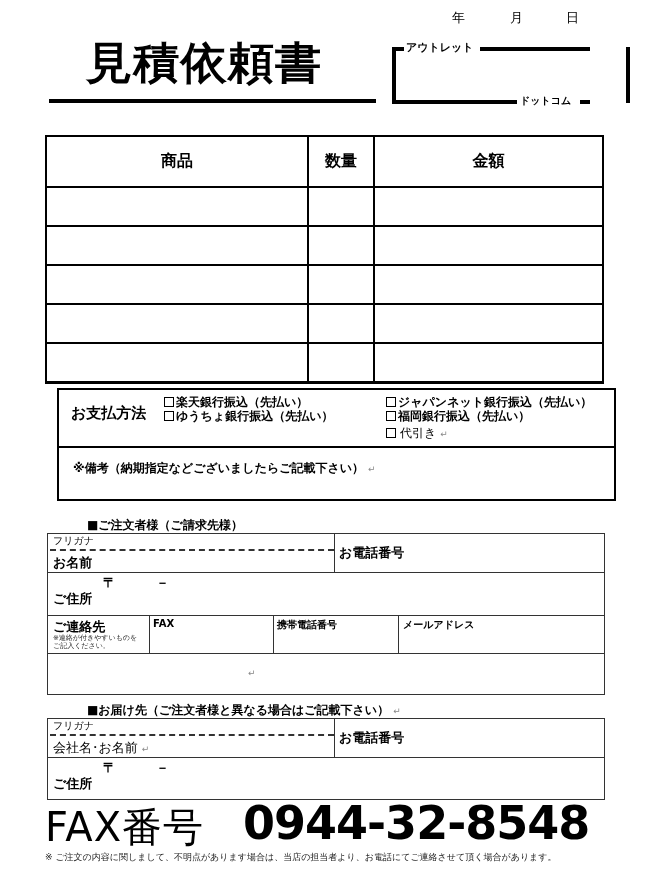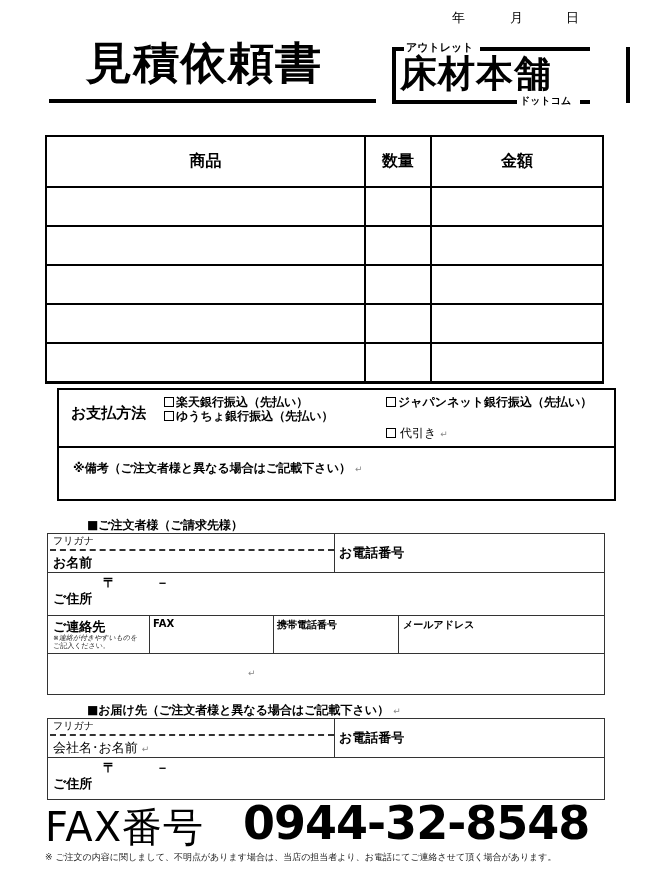--- a/index.html
+++ b/index.html
@@ -73,28 +73,27 @@
 <div class="title-underline"></div>
 
 <div class="logo">
   <div class="frame-top-left"></div>
   <div class="frame-top"></div>
   <div class="frame-top2"></div>
   <div class="frame-right"></div>
   <div class="frame-bottom"></div>
   <div class="frame-bottom2"></div>
   <span class="sub-top">アウトレット</span>
-  <span class="main">床材本舗</span>
   <span class="sub-bottom">ドットコム</span>
 </div>
 
 <table class="products">
   <thead>
     <tr>
-      <th style="width:319px;">商品</th>
+      <th style="width:262px;">商品</th>
       <th style="width:66px;">数量</th>
       <th>金額</th>
     </tr>
   </thead>
   <tbody>
     <tr>
       <td></td>
       <td></td>
       <td></td>
     </tr>
@@ -126,50 +125,53 @@
 
   <span class="pay-option" style="left:105px; top:4px;">
     <span class="cb"></span><span>楽天銀行振込（先払い）</span>
   </span>
   <span class="pay-option" style="left:105px; top:18px;">
     <span class="cb"></span><span>ゆうちょ銀行振込（先払い）</span>
   </span>
   <span class="pay-option" style="left:327px; top:4px;">
     <span class="cb"></span><span>ジャパンネット銀行振込（先払い）</span>
   </span>
+  <span class="pay-option" style="left:327px; top:18px;">
+    <span class="cb"></span><span>福岡銀行振込（先払い）</span>
+  </span>
   <span class="pay-option" style="left:327px; top:35px; font-weight:normal;">
     <span class="cb" style="margin-right:4px;"></span><span>代引き</span><span class="ret">↵</span>
   </span>
 
 
   <div class="divider"></div>
 
   <span class="remarks">
-    <span>※備考（ご注文者様と異なる場合はご記載下さい）</span><span class="ret">↵</span>
+    <span>※備考（納期指定などございましたらご記載下さい）</span><span class="ret">↵</span>
   </span>
 </div>
 
 <span class="section-head" style="left:47px; top:517px;">■ご注文者様（ご請求先様）</span>
 
 <div class="form-box" style="top:533px; height:162px;">
 
   <span class="lbl-small" style="left:5px; top:0px; font-weight:normal;">フリガナ</span>
   <div class="dashes" style="left:2px; top:15px; width:284px;"></div>
   <span class="lbl" style="left:5px; top:20px;">お名前</span>
   <div class="vline" style="left:286px; top:0; height:38px;"></div>
   <span class="lbl" style="left:291px; top:10px;">お電話番号</span>
   <div class="hline" style="top:38px;"></div>
 
   <span class="lbl" style="left:55px; top:40px;">〒</span>
   <span class="lbl" style="left:108px; top:40px;">－</span>
   <span class="lbl" style="left:5px; top:56px;">ご住所</span>
   <div class="hline" style="top:81px;"></div>
 
   <span class="lbl" style="left:5px; top:84px;">ご連絡先</span>
-  <span class="lbl-tiny" style="left:5px; top:100px;font-style:italic;">※連絡が付きやすいものを</span>
+  <span class="lbl-tiny" style="left:5px; top:100px;">※連絡が付きやすいものを</span>
   <span class="lbl-tiny" style="left:5px; top:108px;">ご記入ください。</span>
   <div class="vline" style="left:101px; top:81px; height:38px;"></div>
   <span class="lbl-small" style="left:105px; top:84px;">FAX</span>
   <div class="vline" style="left:225px; top:81px; height:38px;"></div>
   <span class="lbl-small" style="left:229px; top:84px;text-align:center;">携帯電話番号</span>
   <div class="vline" style="left:350px; top:81px; height:38px;"></div>
   <span class="lbl-small" style="left:355px; top:84px;">メールアドレス</span>
   <div class="hline" style="top:119px;"></div>
 
   <span class="ret" style="position:absolute; left:196px; top:134px;">↵</span>

